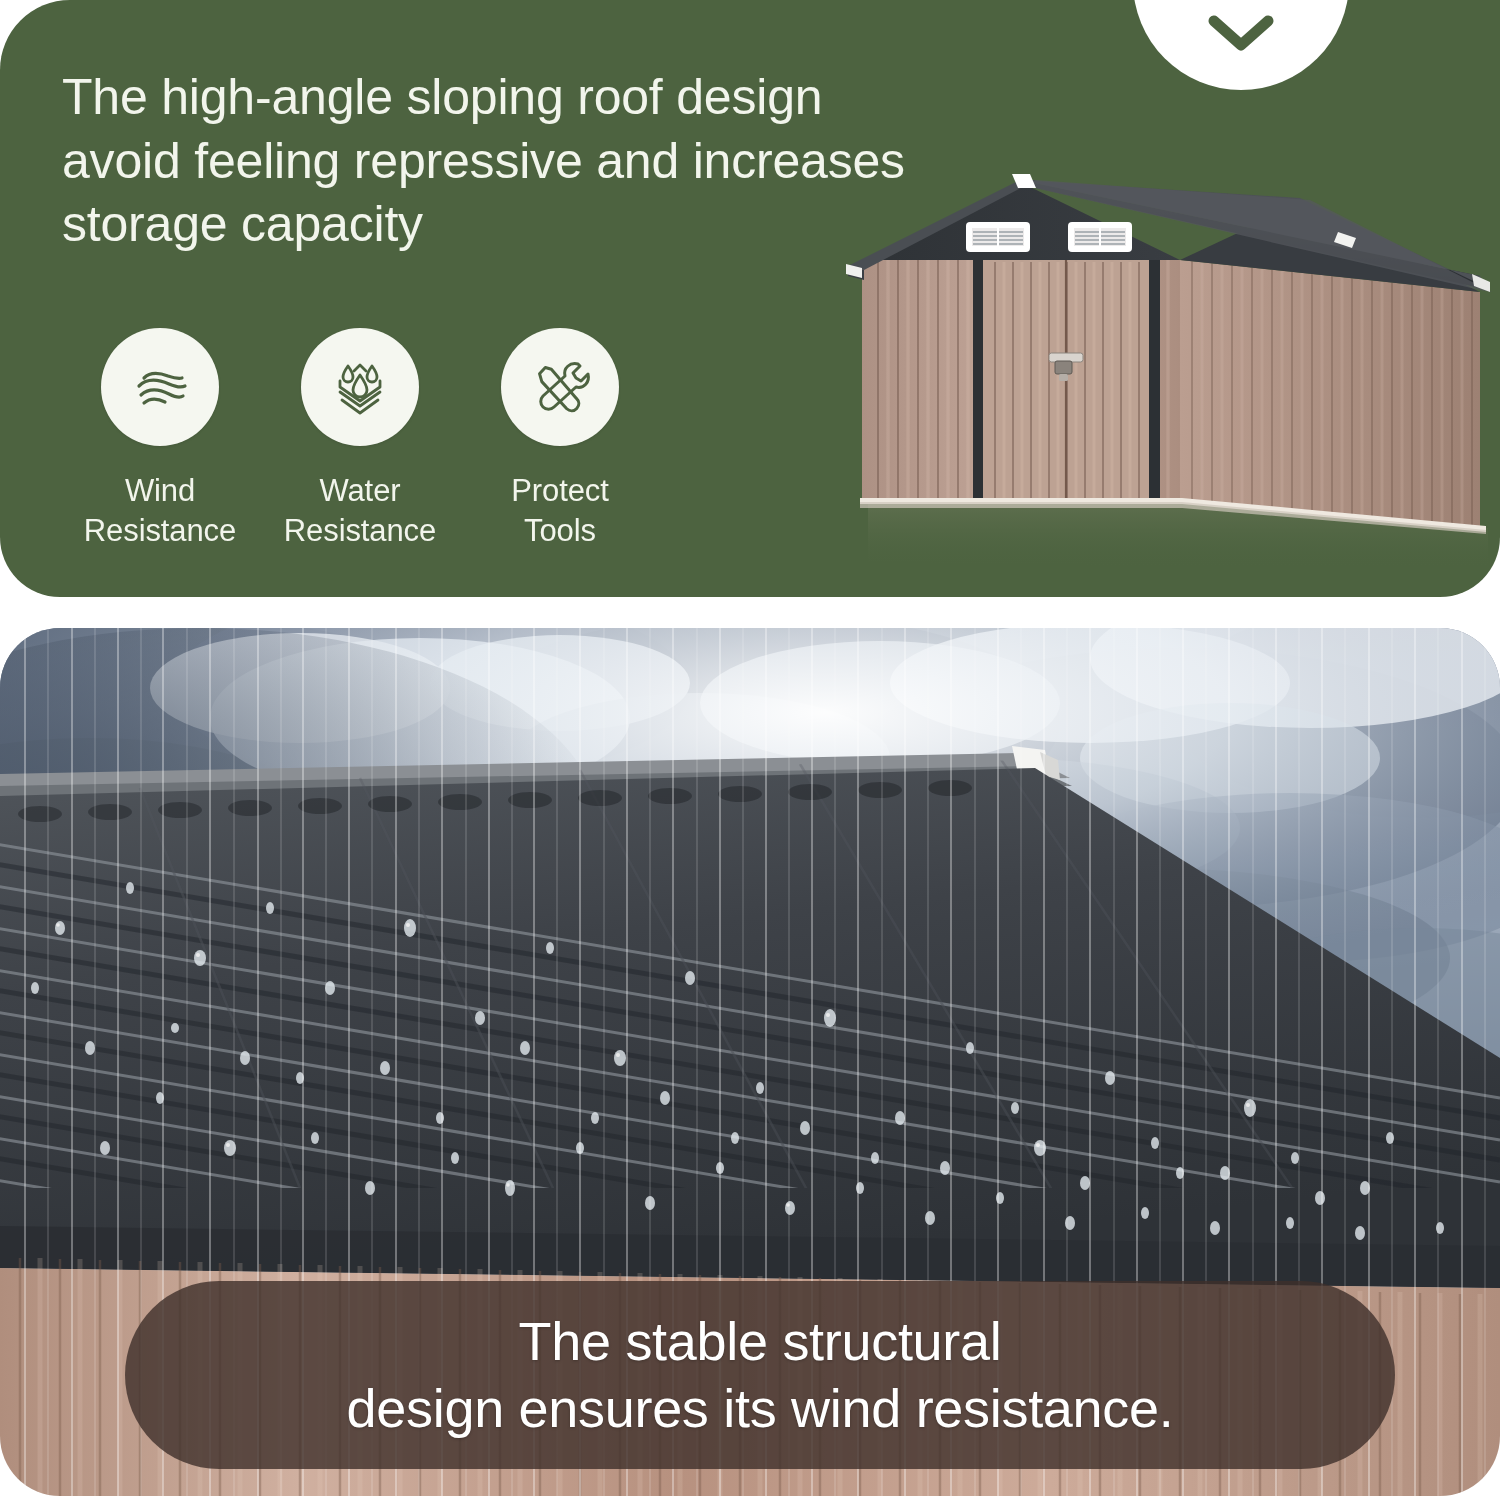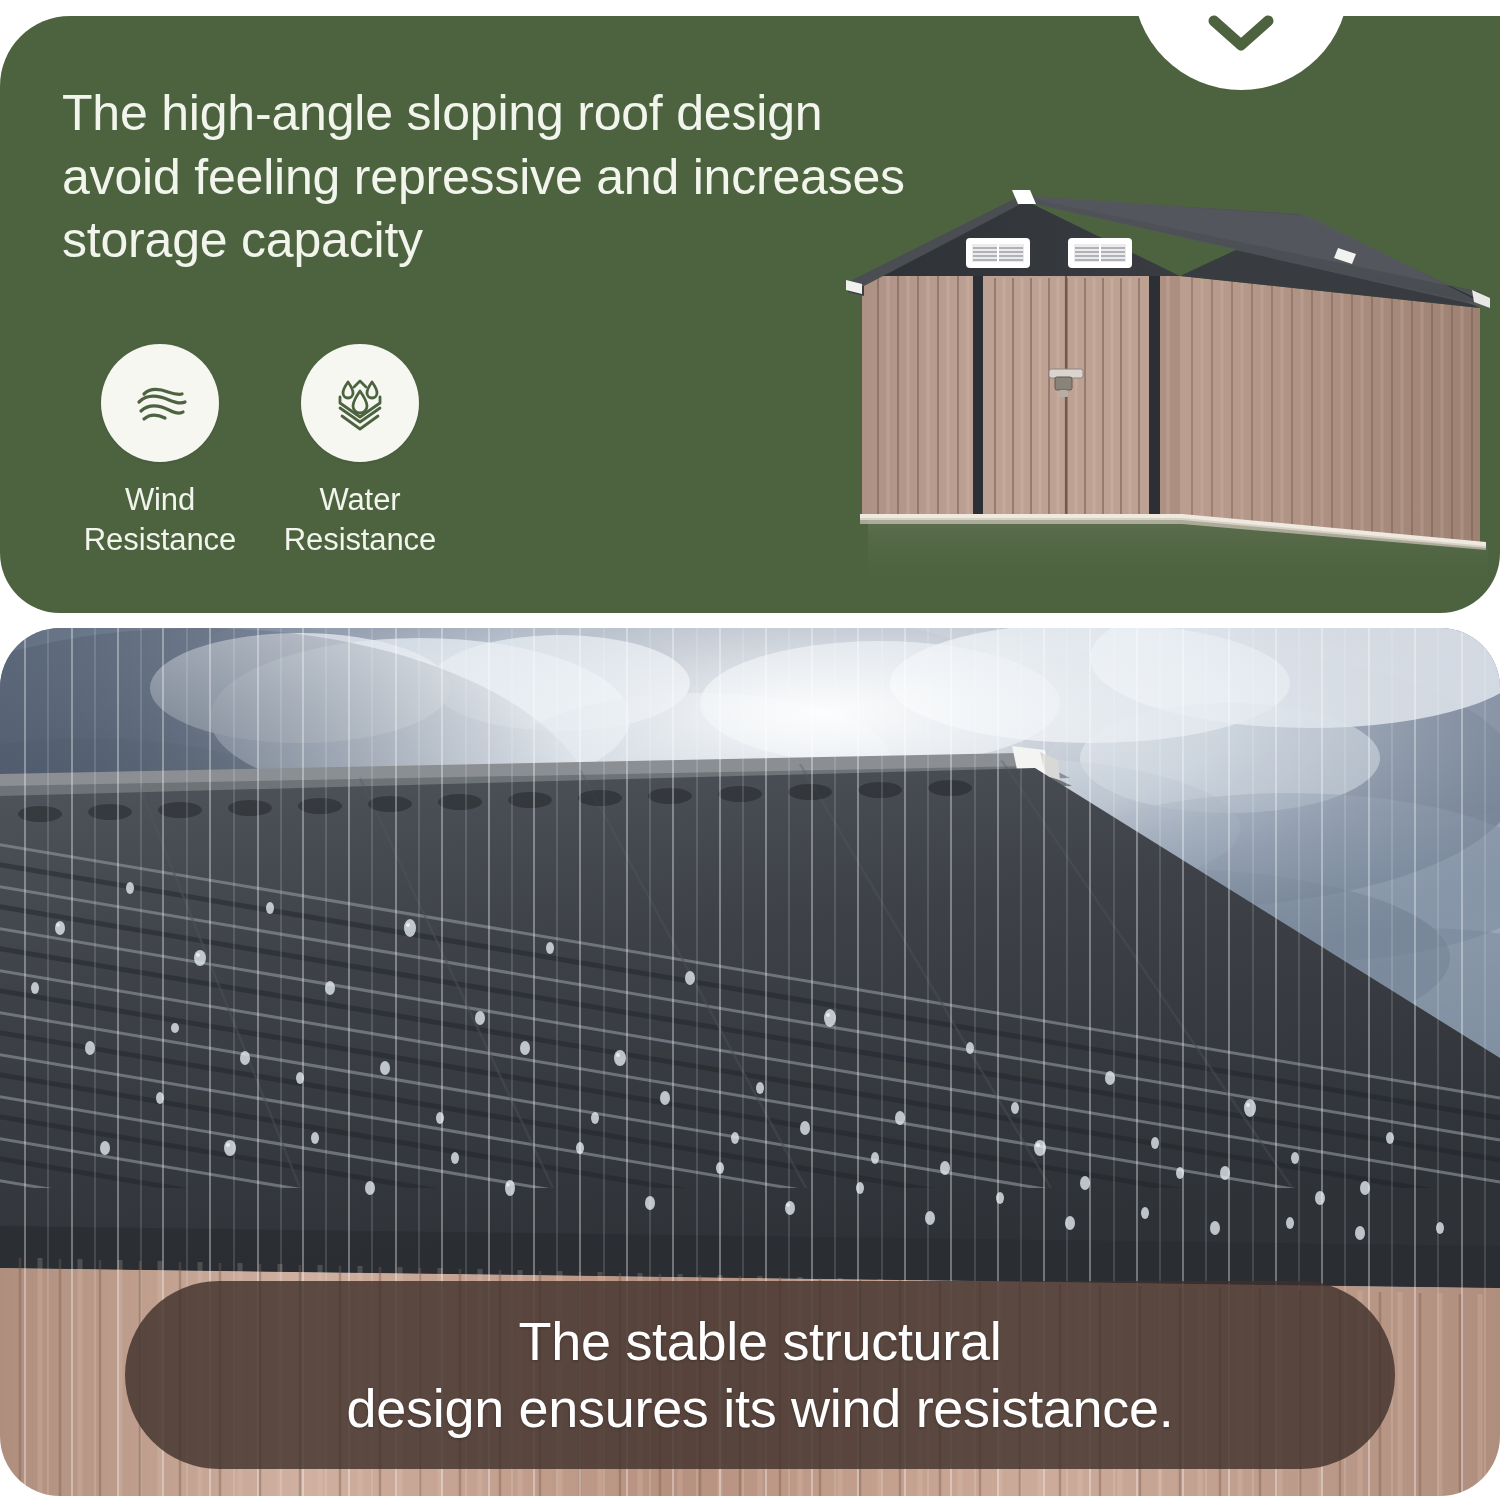--- a/index.html
+++ b/index.html
@@ -12,21 +12,21 @@
     height: 1496px;
     position: relative;
     overflow: hidden;
     font-family: "Liberation Sans", sans-serif;
   }
 
   
   .green-panel {
     position: absolute;
     left: 0px;
-    top: 16px;
+    top: 0px;
     width: 1500px;
     height: 597px;
     background: #4d6340;
     border-radius: 70px 0px 60px 60px;
     overflow: hidden;
   }
   
   .notch-wrap {
     position: absolute;
     left: 1133px;
@@ -86,21 +86,21 @@
     height: 118px;
     border-radius: 50%;
     background: #f5f7f0;
     display: flex;
     align-items: center;
     justify-content: center;
     box-shadow: 0 1px 3px rgba(0,0,0,0.10);
   }
   .badge svg { display: block; }
   .feature-label {
-    margin-top: 18px;
+    margin-top: 25px;
     color: #f2f5ec;
     font-size: 31px;
     line-height: 1.28;
     text-align: center;
     white-space: pre-line;
     letter-spacing: -0.1px;
   }
 
   
   .shed-art {
@@ -381,20 +381,30 @@
           <path d="M30 20 L36 14 L42 20"></path>
           <path d="M16 30 L16 36 L36 50 L56 36 L56 30"></path>
           <path d="M16 41 L36 55 L56 41"></path>
           <path d="M18 49 L36 62 L54 49"></path>
         </svg>
       </div>
       <div class="feature-label">Water
 Resistance</div>
     </div>
 
+    <div class="feature">
+      <div class="badge">
+        <svg width="72" height="72" viewBox="0 0 72 72" fill="none" stroke="#4d6340" stroke-width="3" stroke-linecap="round" stroke-linejoin="round">
+          <path d="M22 16 L28 18 L52 48 C55 51, 55 55, 52 58 C49 61, 45 61, 42 58 L18 30 L16 22 Z" transform="rotate(-2 36 36)"></path>
+          <path d="M56 15 L49 22 L52 27 L57 30 L64 23 C66 31, 60 38, 52 36 L30 56 C27 59, 22 59, 19 56 C16 53, 16 48, 19 45 L41 25 C39 17, 46 11, 54 13 Z"></path>
+        </svg>
+      </div>
+      <div class="feature-label">Protect
+Tools</div>
+    </div>
 
 
   </div>
 </div>
 
 <div class="notch-wrap">
   <div class="notch-circle"></div>
   <div class="notch-chev">
     <svg width="70" height="40" viewBox="0 0 70 40" fill="none" stroke="#4d6340" stroke-width="11" stroke-linecap="round" stroke-linejoin="round">
       <polyline points="8,8 35,32 62,8"></polyline>

